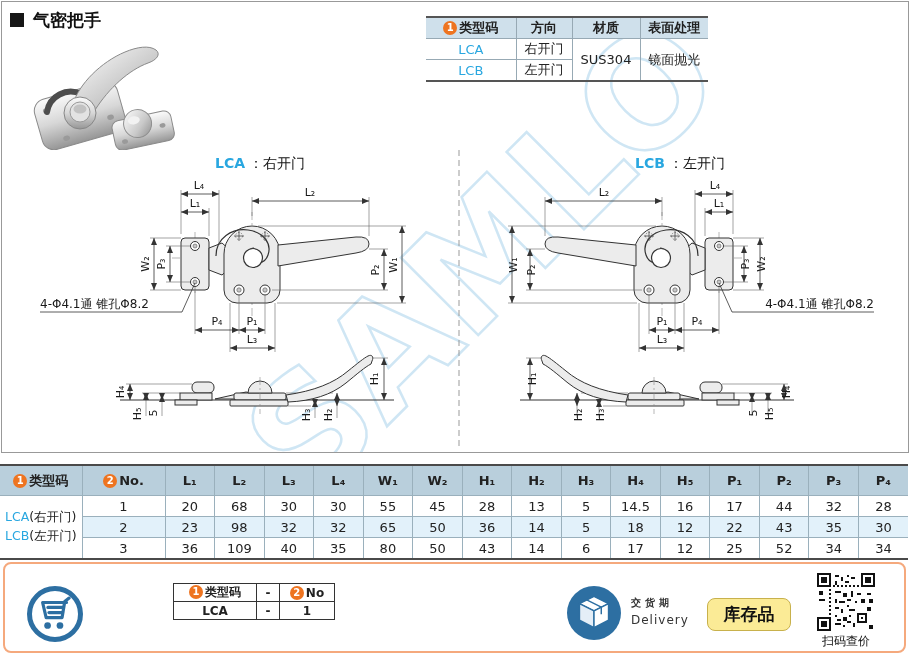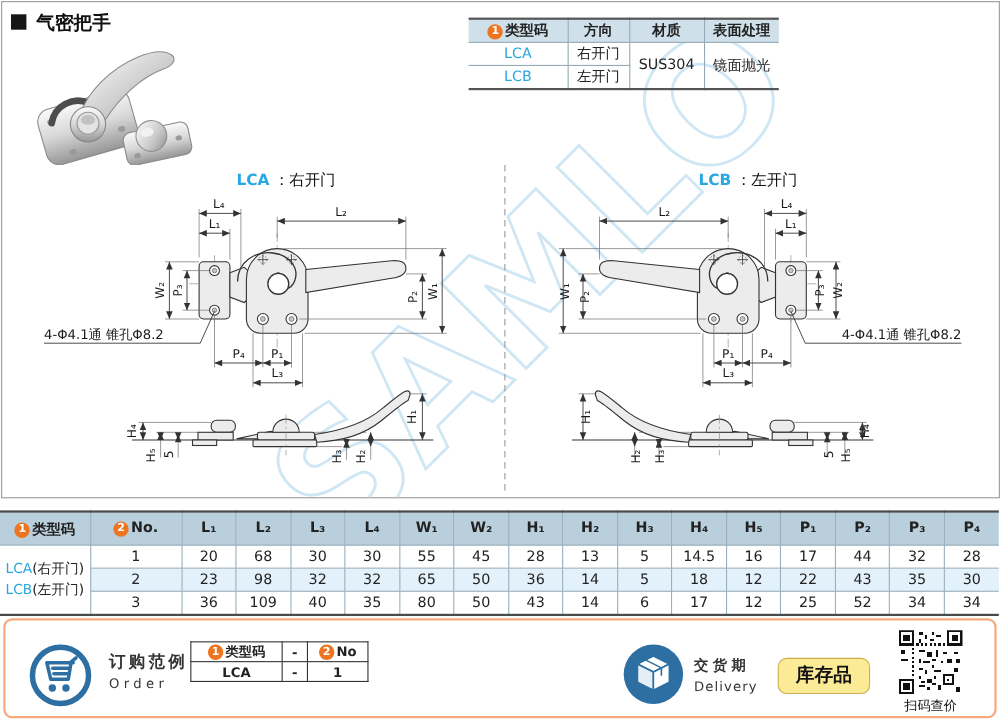--- a/index.html
+++ b/index.html
@@ -46,21 +46,21 @@
           border:2px solid #f5a97d;border-radius:8px;background:#fff;}
   .cart-circle{position:absolute;left:22px;top:22px;width:46px;height:46px;border:5px solid #2d6fa2;border-radius:50%;background:#fff;}
   .order-text{position:absolute;left:94px;top:28px;color:#333;}
   .order-cn{font-size:15px;letter-spacing:3px;font-weight:600;}
   .order-en{font-size:12px;letter-spacing:4px;margin-top:3px;}
   .order-table{position:absolute;left:168px;top:19px;border-collapse:collapse;font-size:12px;}
   .order-table td{border:1px solid #333;height:17px;padding:0 3px;text-align:center;font-weight:600;color:#222;}
   .order-table td.val{font-weight:600;}
   .dlv-circle{position:absolute;left:562px;top:22px;width:54px;height:54px;border-radius:50%;background:#2d6fa2;}
   .dlv-text{position:absolute;left:626px;top:32px;color:#333;}
-  .dlv-cn{font-size:13px;letter-spacing:4px;font-weight:600;}
+  .dlv-cn{font-size:10px;letter-spacing:4px;font-weight:600;}
   .dlv-en{font-size:12px;letter-spacing:1px;margin-top:3px;}
   .stock-badge{position:absolute;left:702px;top:34px;width:82px;height:31px;background:#fbeb96;border:1px solid #c8b14c;
                border-radius:8px;text-align:center;line-height:31px;font-size:17px;font-weight:bold;color:#111;}
   .qr{position:absolute;left:812px;top:9px;width:58px;height:58px;}
   .qr-caption{position:absolute;left:806px;top:69px;width:70px;text-align:center;font-size:12px;color:#111;}
 </style>
 </head>
 <body>
 
 <div class="page">
@@ -409,24 +409,20 @@
       <svg width="46" height="46" viewBox="0 0 26 26">
         <g fill="none" stroke="#2d6fa2" stroke-width="1.8" stroke-linecap="round" stroke-linejoin="round">
           <path d="M21 4 L18.5 6 L17 15 H8 L6 6.5 H19.5"></path>
           <line x1="9" y1="9.3" x2="17.6" y2="9.3"></line>
           <line x1="9.6" y1="12.2" x2="17.2" y2="12.2"></line>
         </g>
         <circle cx="8.8" cy="19.5" r="1.9" fill="#2d6fa2"></circle>
         <circle cx="15.8" cy="19.5" r="1.9" fill="#2d6fa2"></circle>
       </svg>
     </div>
-    <div class="order-text">
-      <div class="order-cn">订购范例</div>
-      <div class="order-en">Order</div>
-    </div>
     <table class="order-table">
       <tbody>
       <tr>
         <td style="width:76px">
           <span class="badge">1</span><span>类型码</span>
         </td>
         <td style="width:16px">-</td>
         <td style="width:48px">
           <span class="badge">2</span><span>No</span>
         </td>

